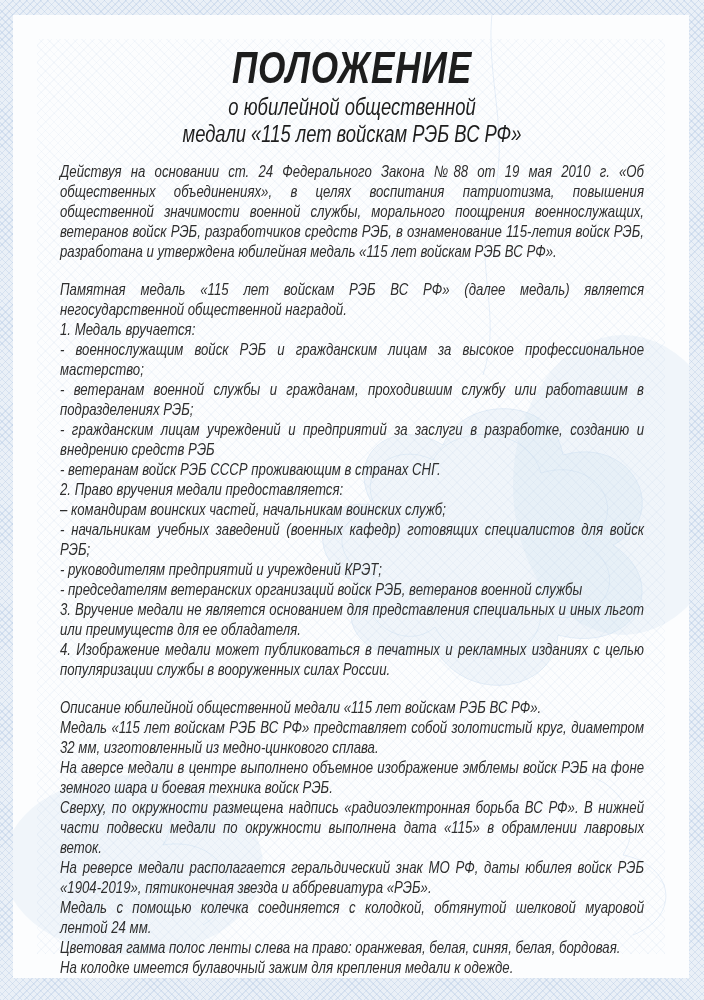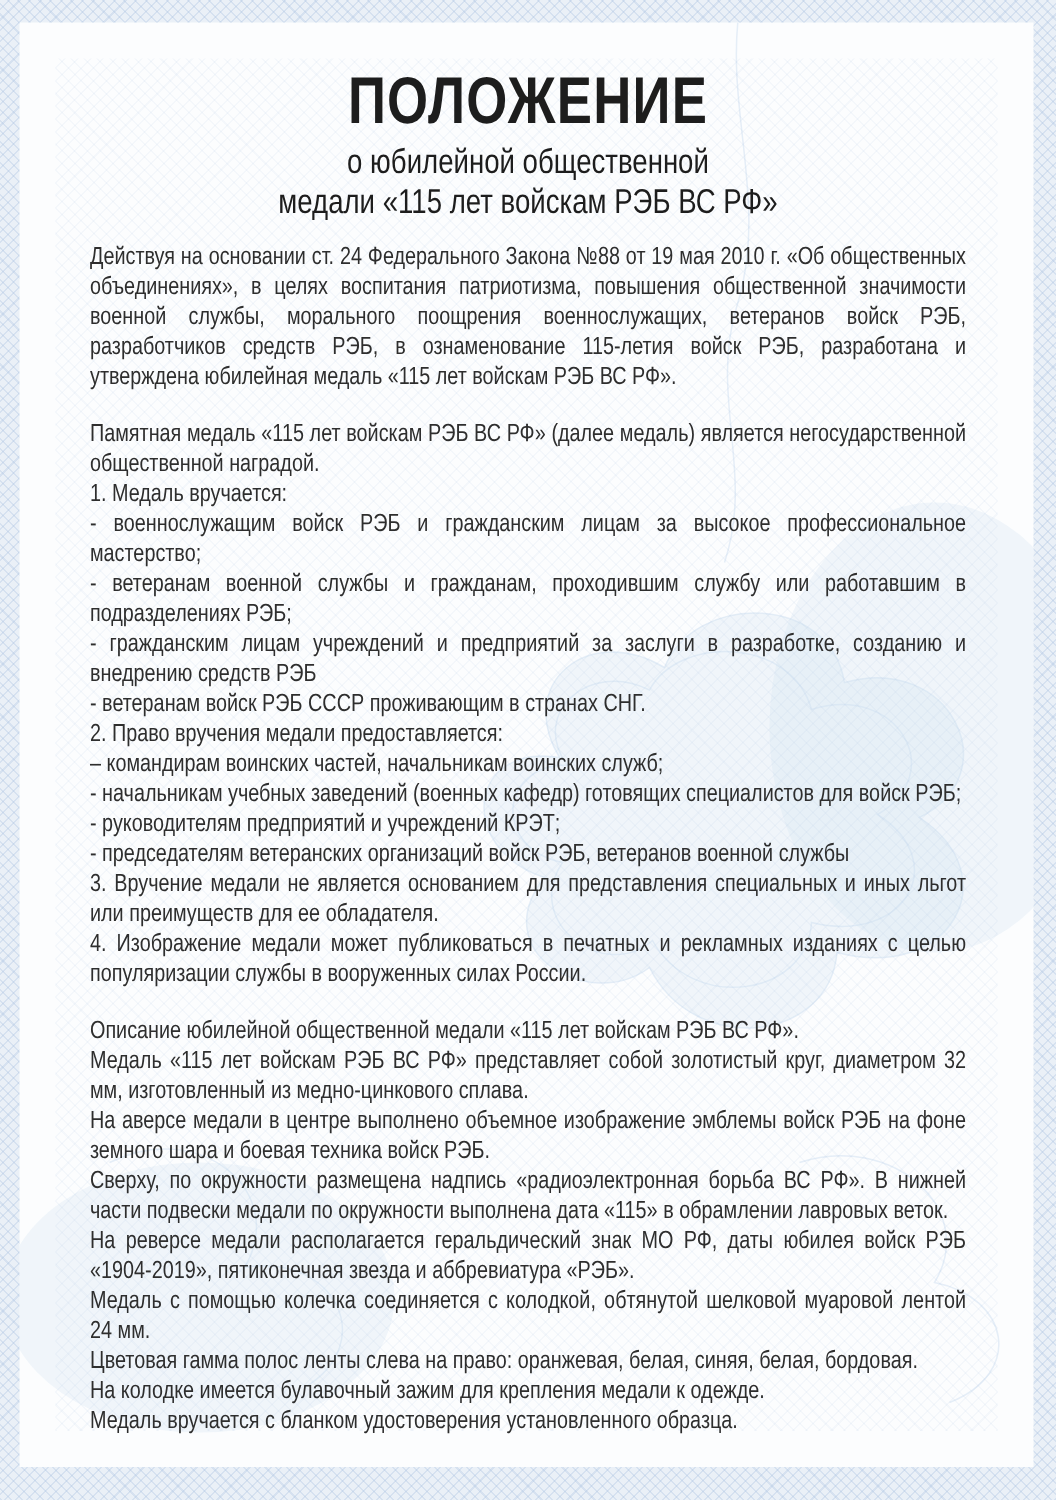--- a/index.html
+++ b/index.html
@@ -9,20 +9,21 @@
     font-family: "Liberation Sans", sans-serif;
     background-color: #eaf0f7;
     background-image:
       repeating-linear-gradient(45deg,  rgba(168,192,224,0.30) 0 1px, transparent 1px 5px),
       repeating-linear-gradient(-45deg, rgba(168,192,224,0.30) 0 1px, transparent 1px 5px);
   }
   .page {
     position: absolute; top: 15px; left: 13px; right: 15px; bottom: 22px;
     background: #fcfdfe;
     overflow: hidden;
+    font-style: italic;
   }
   .page-texture {
     position: absolute; top: 24px; left: 24px; right: 24px; bottom: 24px;
     background-image:
       repeating-linear-gradient(45deg,  rgba(176,198,226,0.10) 0 1px, transparent 1px 6px),
       repeating-linear-gradient(-45deg, rgba(176,198,226,0.10) 0 1px, transparent 1px 6px);
     pointer-events: none;
   }
   .wm { position: absolute; top: 0; left: 0; width: 100%; height: 100%; pointer-events: none; }
   .content {

